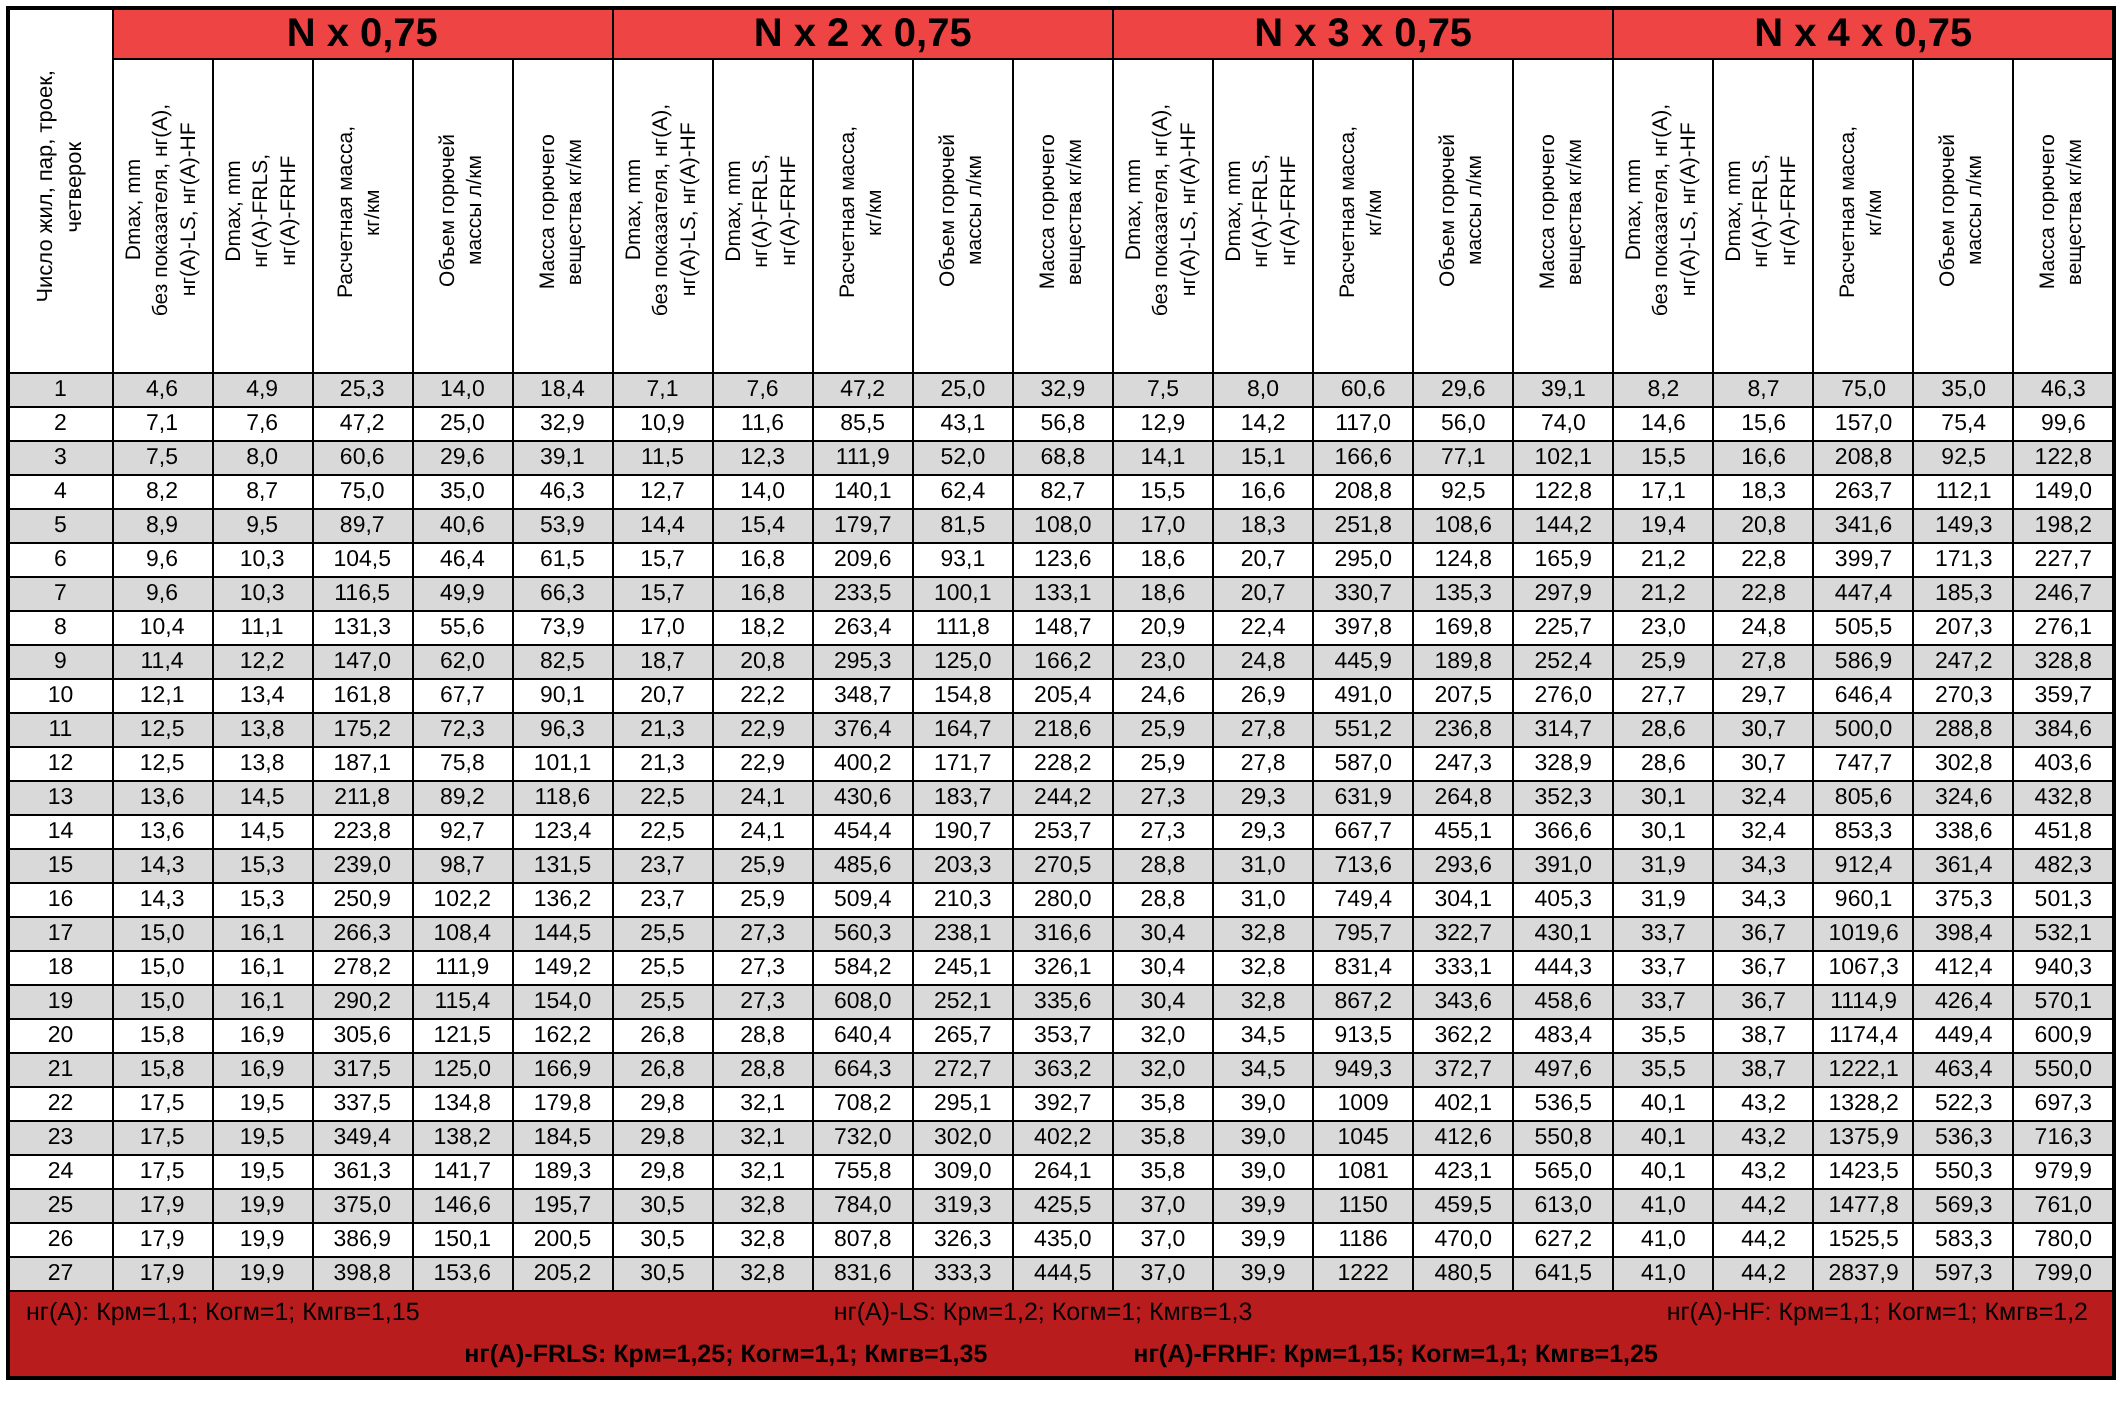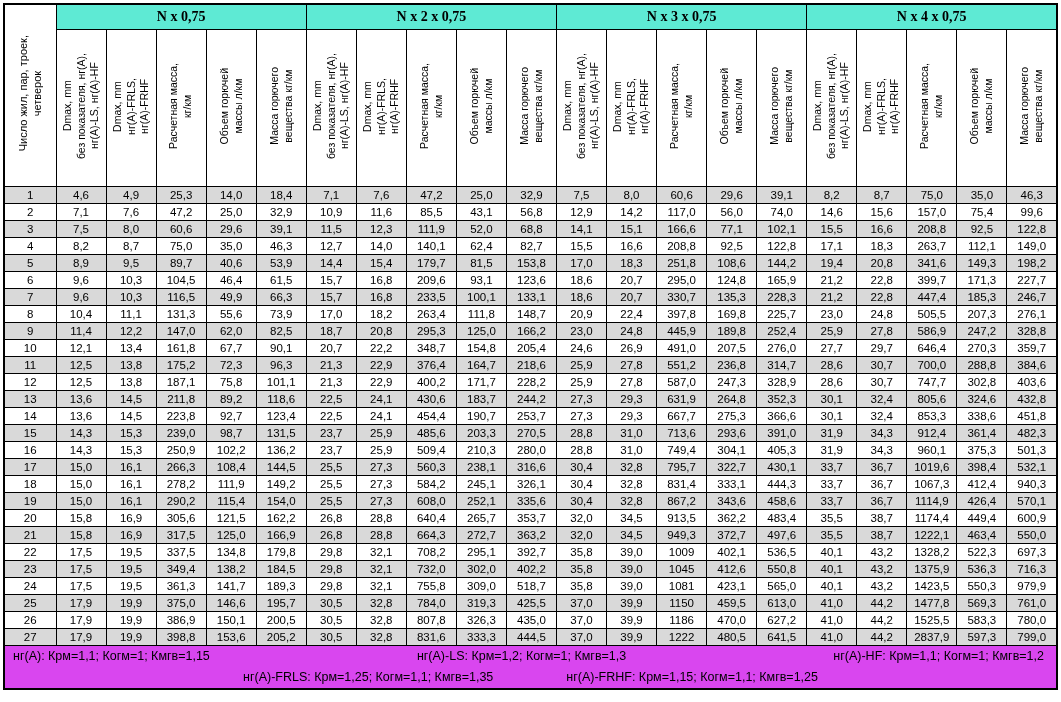--- a/index.html
+++ b/index.html
@@ -17,24 +17,23 @@
   }
   table.spec th, table.spec td {
     border:1px solid #000;
     padding:0;
     text-align:center;
     vertical-align:middle;
     overflow:hidden;
   }
   th.group-hdr {
     height:24px;
-    font-size:14px;
+    font-size:20px;
     font-weight:bold;
-    background:#5eead4;
-    font-family:Liberation Serif, serif;
+    background:#ef4444;
   }
   th.corner {
     background:#fff;
     font-weight:normal;
   }
   th.sub-hdr {
     height:156px;
     background:#fff;
     font-weight:normal;
   }
@@ -49,33 +48,34 @@
   }
   .rot.corner-txt { font-size:11px; }
   tbody td {
     height:16px;
     font-size:11.5px;
     line-height:16px;
     background:#fff;
   }
   tbody tr.odd td { background:#d9d9d9; }
   td.notes-cell {
-    background:#d946ef;
+    background:#b91c1c;
     padding:1px 0 2px 0;
   }
   .note-line { font-size:12.5px; line-height:21px; }
   .note-line1 {
     display:flex;
     justify-content:space-between;
     padding:0 12px 0 8px;
   }
   .note-line2 {
     display:flex;
     justify-content:center;
     gap:73px;
+    font-weight:bold;
   }
 </style>
 </head>
 <body>
 
 <div class="page">
   <table class="spec">
     <colgroup>
         <col style="width: 52px;">
         <col>
@@ -256,21 +256,21 @@
           <td>5</td>
           <td>8,9</td>
           <td>9,5</td>
           <td>89,7</td>
           <td>40,6</td>
           <td>53,9</td>
           <td>14,4</td>
           <td>15,4</td>
           <td>179,7</td>
           <td>81,5</td>
-          <td>153,8</td>
+          <td>108,0</td>
           <td>17,0</td>
           <td>18,3</td>
           <td>251,8</td>
           <td>108,6</td>
           <td>144,2</td>
           <td>19,4</td>
           <td>20,8</td>
           <td>341,6</td>
           <td>149,3</td>
           <td>198,2</td>
@@ -307,21 +307,21 @@
           <td>66,3</td>
           <td>15,7</td>
           <td>16,8</td>
           <td>233,5</td>
           <td>100,1</td>
           <td>133,1</td>
           <td>18,6</td>
           <td>20,7</td>
           <td>330,7</td>
           <td>135,3</td>
-          <td>228,3</td>
+          <td>297,9</td>
           <td>21,2</td>
           <td>22,8</td>
           <td>447,4</td>
           <td>185,3</td>
           <td>246,7</td>
         </tr>
         <tr class="even">
           <td>8</td>
           <td>10,4</td>
           <td>11,1</td>
@@ -402,21 +402,21 @@
           <td>376,4</td>
           <td>164,7</td>
           <td>218,6</td>
           <td>25,9</td>
           <td>27,8</td>
           <td>551,2</td>
           <td>236,8</td>
           <td>314,7</td>
           <td>28,6</td>
           <td>30,7</td>
-          <td>700,0</td>
+          <td>500,0</td>
           <td>288,8</td>
           <td>384,6</td>
         </tr>
         <tr class="even">
           <td>12</td>
           <td>12,5</td>
           <td>13,8</td>
           <td>187,1</td>
           <td>75,8</td>
           <td>101,1</td>
@@ -467,21 +467,21 @@
           <td>92,7</td>
           <td>123,4</td>
           <td>22,5</td>
           <td>24,1</td>
           <td>454,4</td>
           <td>190,7</td>
           <td>253,7</td>
           <td>27,3</td>
           <td>29,3</td>
           <td>667,7</td>
-          <td>275,3</td>
+          <td>455,1</td>
           <td>366,6</td>
           <td>30,1</td>
           <td>32,4</td>
           <td>853,3</td>
           <td>338,6</td>
           <td>451,8</td>
         </tr>
         <tr class="odd">
           <td>15</td>
           <td>14,3</td>
@@ -693,21 +693,21 @@
           <td>24</td>
           <td>17,5</td>
           <td>19,5</td>
           <td>361,3</td>
           <td>141,7</td>
           <td>189,3</td>
           <td>29,8</td>
           <td>32,1</td>
           <td>755,8</td>
           <td>309,0</td>
-          <td>518,7</td>
+          <td>264,1</td>
           <td>35,8</td>
           <td>39,0</td>
           <td>1081</td>
           <td>423,1</td>
           <td>565,0</td>
           <td>40,1</td>
           <td>43,2</td>
           <td>1423,5</td>
           <td>550,3</td>
           <td>979,9</td>

